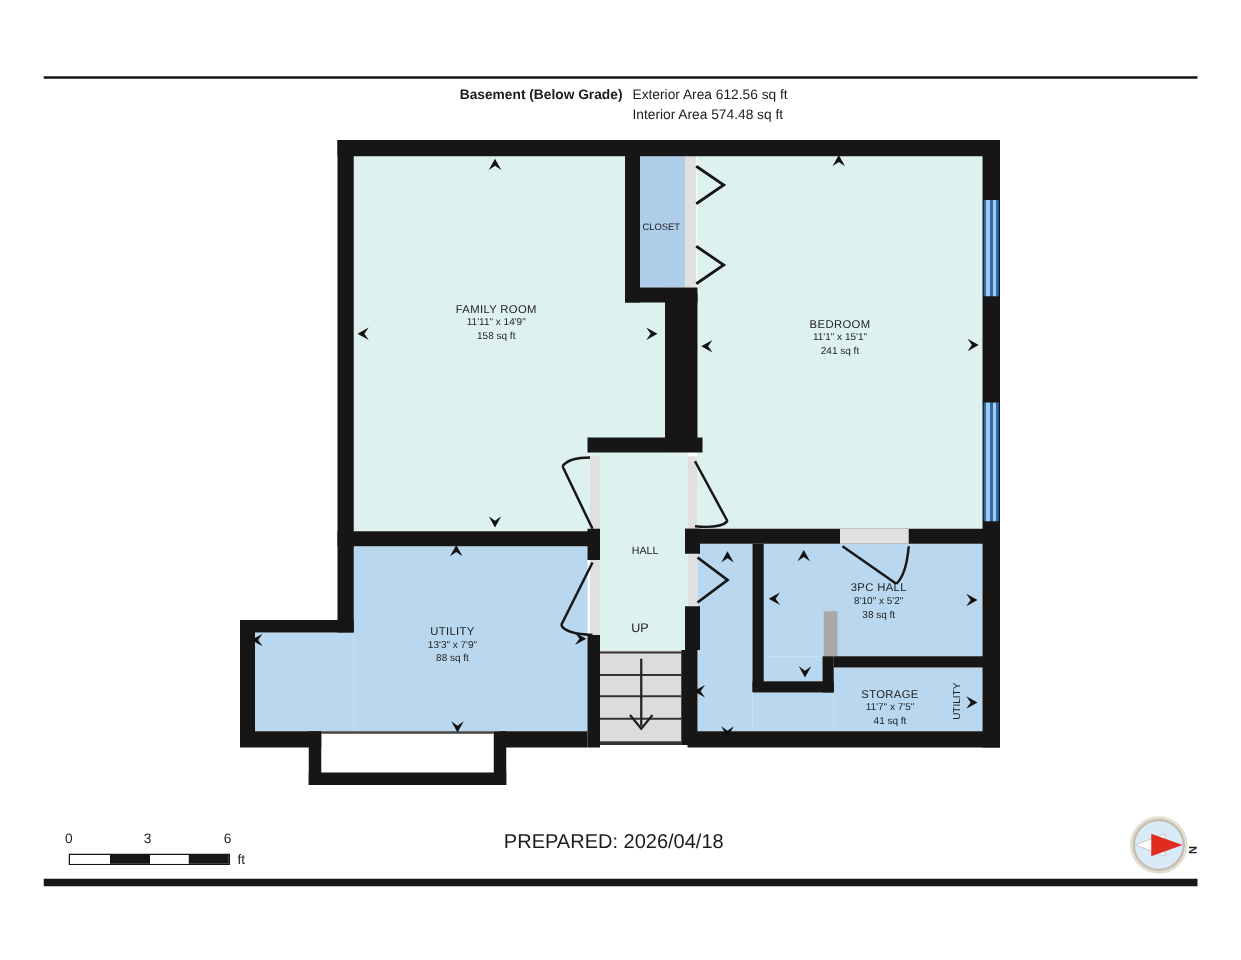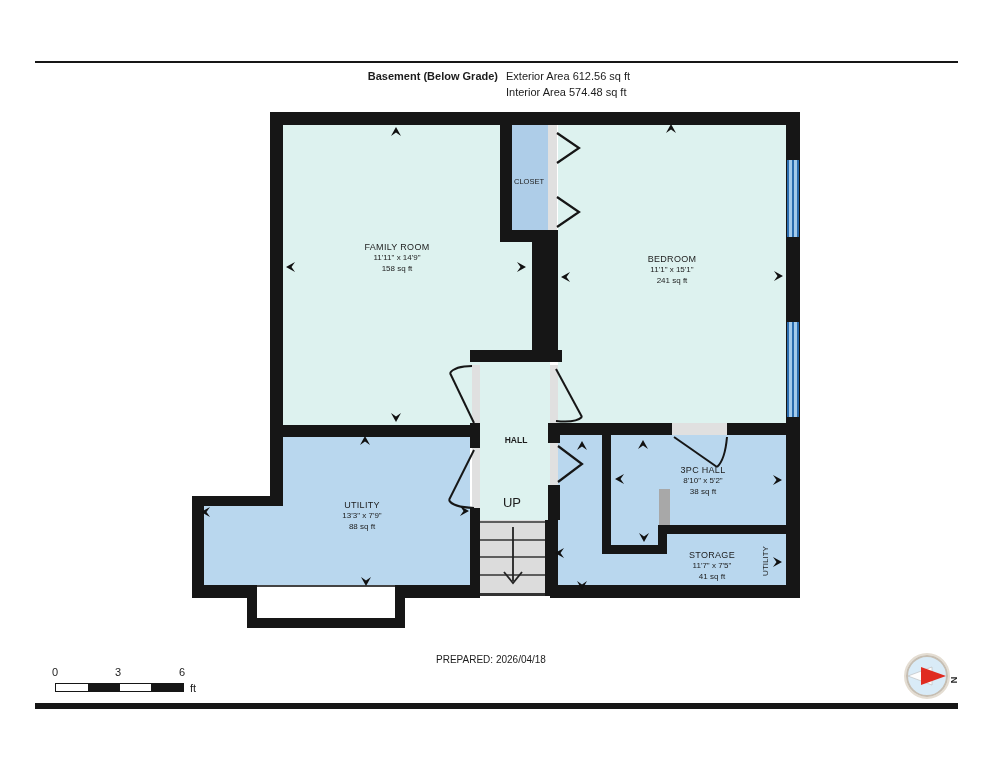--- a/index.html
+++ b/index.html
@@ -142,22 +142,22 @@
     <div class="rname">FAMILY ROOM</div>
     <div class="rdims">11'11" x 14'9"</div>
     <div class="rdims">158 sq ft</div>
   </div>
   <div class="label" style="left:672px;top:270px;">
     <div class="rname">BEDROOM</div>
     <div class="rdims">11'1" x 15'1"</div>
     <div class="rdims">241 sq ft</div>
   </div>
   <div class="label" style="left:529px;top:182px;font-size:7.5px;">CLOSET</div>
-  <div class="label" style="left:516px;top:441px;font-size:8.5px;font-weight:bold;">HALL</div>
-  <div class="label" style="left:512px;top:503px;font-size:13px;">UP</div>
+  <div class="label" style="left:516px;top:441px;font-size:8.5px;">HALL</div>
+  <div class="label" style="left:512px;top:503px;font-size:10px;">UP</div>
   <div class="label" style="left:362px;top:516px;">
     <div class="rname">UTILITY</div>
     <div class="rdims">13'3" x 7'9"</div>
     <div class="rdims">88 sq ft</div>
   </div>
   <div class="label" style="left:703px;top:481px;">
     <div class="rname">3PC HALL</div>
     <div class="rdims">8'10" x 5'2"</div>
     <div class="rdims">38 sq ft</div>
   </div>
@@ -171,21 +171,21 @@
   <div class="label sub" style="left:55px;top:672px;">0</div>
   <div class="label sub" style="left:118px;top:672px;">3</div>
   <div class="label sub" style="left:182px;top:672px;">6</div>
   <div class="abs" style="left:55px;top:683px;width:127px;height:7px;border:1px solid #161616;display:flex;">
     <div class="scaleseg" style="background:#fff;"></div>
     <div class="scaleseg" style="background:#161616;"></div>
     <div class="scaleseg" style="background:#fff;"></div>
     <div class="scaleseg" style="background:#161616;"></div>
   </div>
   <div class="abs sub" style="left:190px;top:682px;">ft</div>
-  <div class="label" style="left:491px;top:660px;font-size:10px;">PREPARED: 2026/04/18</div>
+  <div class="label" style="left:491px;top:674px;font-size:16px;">PREPARED: 2026/04/18</div>
 
   <svg width="993" height="768" viewBox="0 0 993 768" style="pointer-events:none;">
     <circle cx="927" cy="676" r="22" fill="none" stroke="#e4ddd2" stroke-width="2"></circle>
     <circle cx="927" cy="676" r="20" fill="#d9ebf7" stroke="#c6beb2" stroke-width="2"></circle>
     <polygon points="908,676 932,667 932,685" fill="#fdfdfd" stroke="#b9b9b9" stroke-width="0.6"></polygon>
     <polygon points="946,676 921,667 921,685" fill="#e02b20"></polygon>
   </svg>
   <div class="label" style="left:954px;top:680px;font-size:9px;font-weight:bold;transform:translate(-50%,-50%) rotate(90deg);">N</div>
 
   <div class="line" style="left:35px;top:703px;width:923px;height:6px;"></div>

